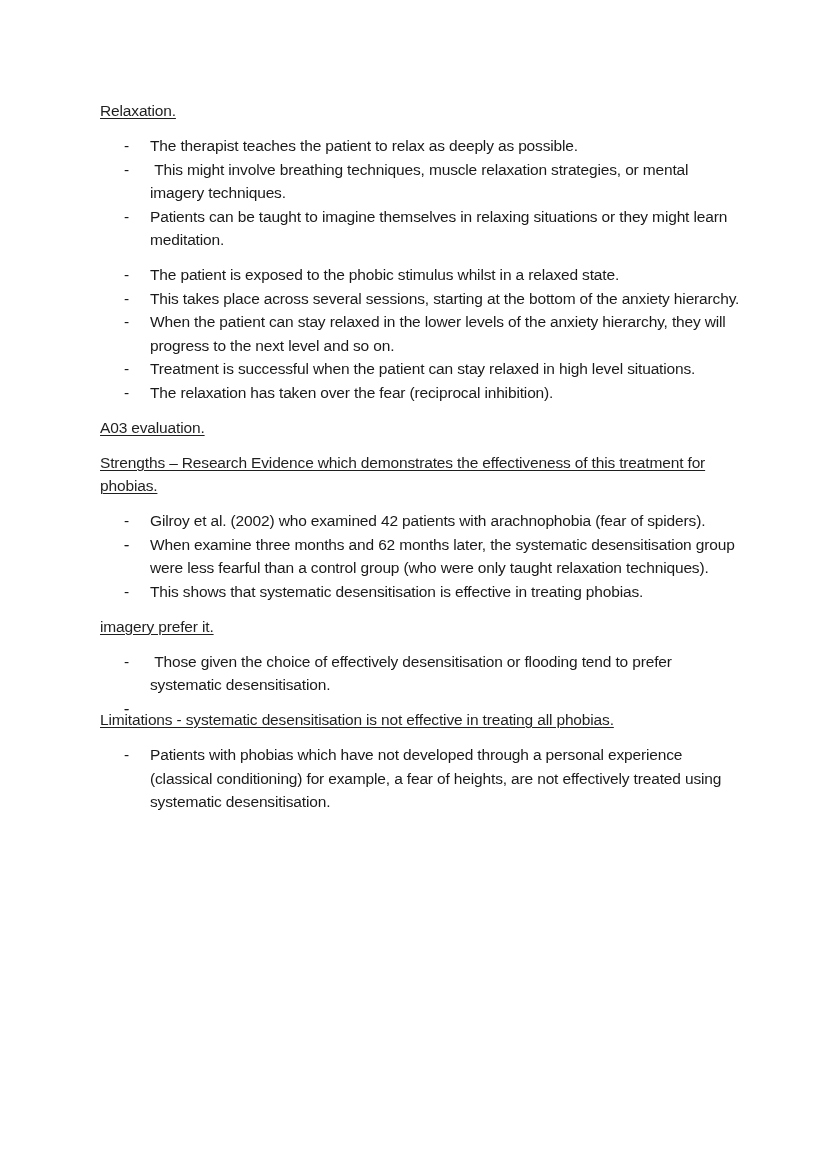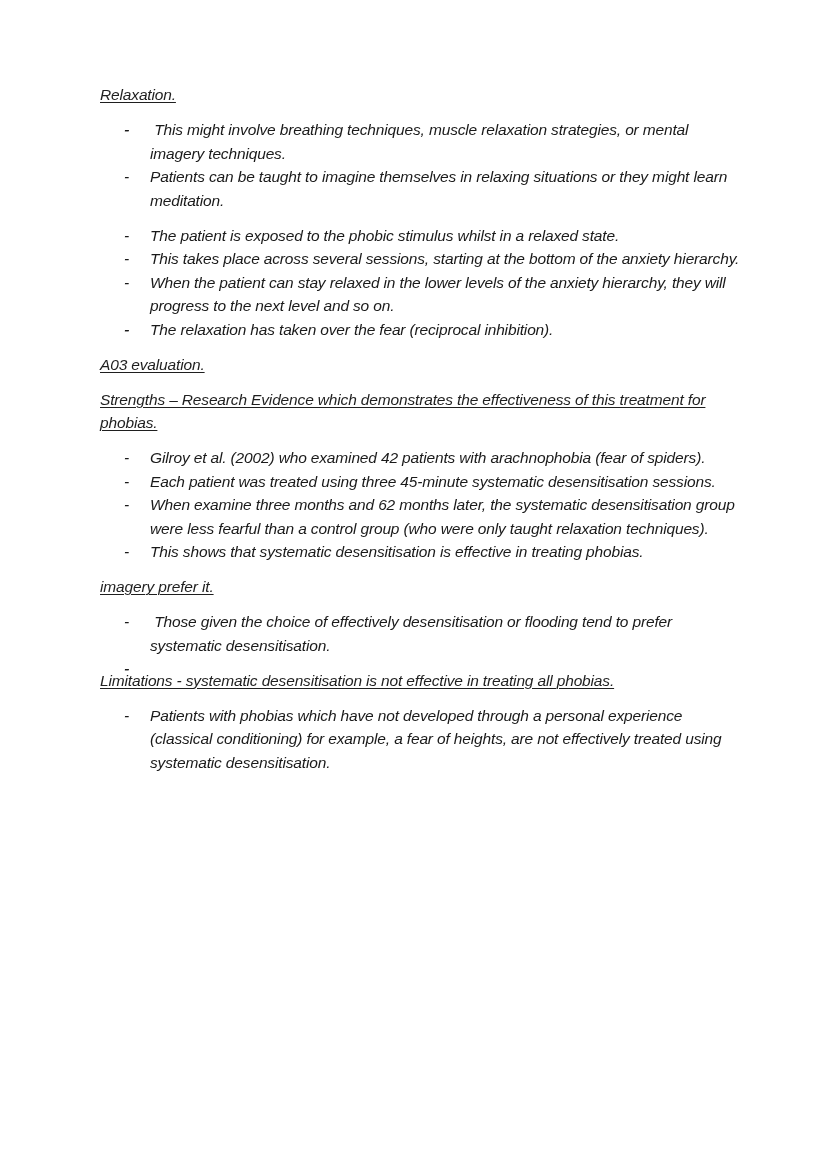--- a/index.html
+++ b/index.html
@@ -11,23 +11,22 @@
       width: 828px;
       height: 1171px;
       position: relative;
       overflow: hidden;
       font-family: "Liberation Sans", sans-serif;
       color: #1a1a1a;
     }
     .page {
       position: absolute;
       left: 100px;
-      top: 83px;
+      top: 99px;
       width: 640px;
-      font-style: italic;
     }
     .heading {
       font-size: 15.5px;
       line-height: 23.5px;
       text-decoration: underline;
       text-underline-offset: 2px;
       text-decoration-thickness: 1px;
       color: #1f1f1f;
       margin: 0 0 11.5px 0;
       letter-spacing: -0.15px;
@@ -52,39 +51,39 @@
       width: 10px;
     }
   </style>
 </head>
 <body>
 
 <div class="page">
 
   <div class="heading">Relaxation.</div>
   <ul class="bullets">
-    <li><span class="dash">-</span></li>
+    <li><span class="dash">-</span><span>The therapist teaches the patient to relax as deeply as possible.</span></li>
     <li><span class="dash">-</span><span style="white-space:pre-wrap"> This might involve breathing techniques, muscle relaxation strategies, or mental imagery techniques.</span></li>
     <li><span class="dash">-</span><span>Patients can be taught to imagine themselves in relaxing situations or they might learn meditation.</span></li>
   </ul>
 
   <ul class="bullets">
     <li><span class="dash">-</span><span>The patient is exposed to the phobic stimulus whilst in a relaxed state.</span></li>
     <li><span class="dash">-</span><span>This takes place across several sessions, starting at the bottom of the anxiety hierarchy.</span></li>
     <li><span class="dash">-</span><span>When the patient can stay relaxed in the lower levels of the anxiety hierarchy, they will progress to the next level and so on.</span></li>
-    <li><span class="dash">-</span></li>
+    <li><span class="dash">-</span><span>Treatment is successful when the patient can stay relaxed in high level situations.</span></li>
     <li><span class="dash">-</span><span>The relaxation has taken over the fear (reciprocal inhibition).</span></li>
   </ul>
 
   <div class="heading">A03 evaluation.</div>
 
   <div class="heading">Strengths – Research Evidence which demonstrates the effectiveness of this treatment for phobias.</div>
   <ul class="bullets">
     <li><span class="dash">-</span><span>Gilroy et al. (2002) who examined 42 patients with arachnophobia (fear of spiders).</span></li>
-    <li><span class="dash">-</span><span>Each patient was treated using three 45-minute systematic desensitisation sessions.</span></li>
+    <li><span class="dash">-</span></li>
     <li><span class="dash">-</span><span>When examine three months and 62 months later, the systematic desensitisation group were less fearful than a control group (who were only taught relaxation techniques).</span></li>
     <li><span class="dash">-</span><span>This shows that systematic desensitisation is effective in treating phobias.</span></li>
   </ul>
 
   <div class="heading">imagery prefer it.</div>
   <ul class="bullets">
     <li><span class="dash">-</span><span style="white-space:pre-wrap"> Those given the choice of effectively desensitisation or flooding tend to prefer systematic desensitisation.</span></li>
     <li><span class="dash">-</span></li>
     <li><span class="dash">-</span></li>
   </ul>

